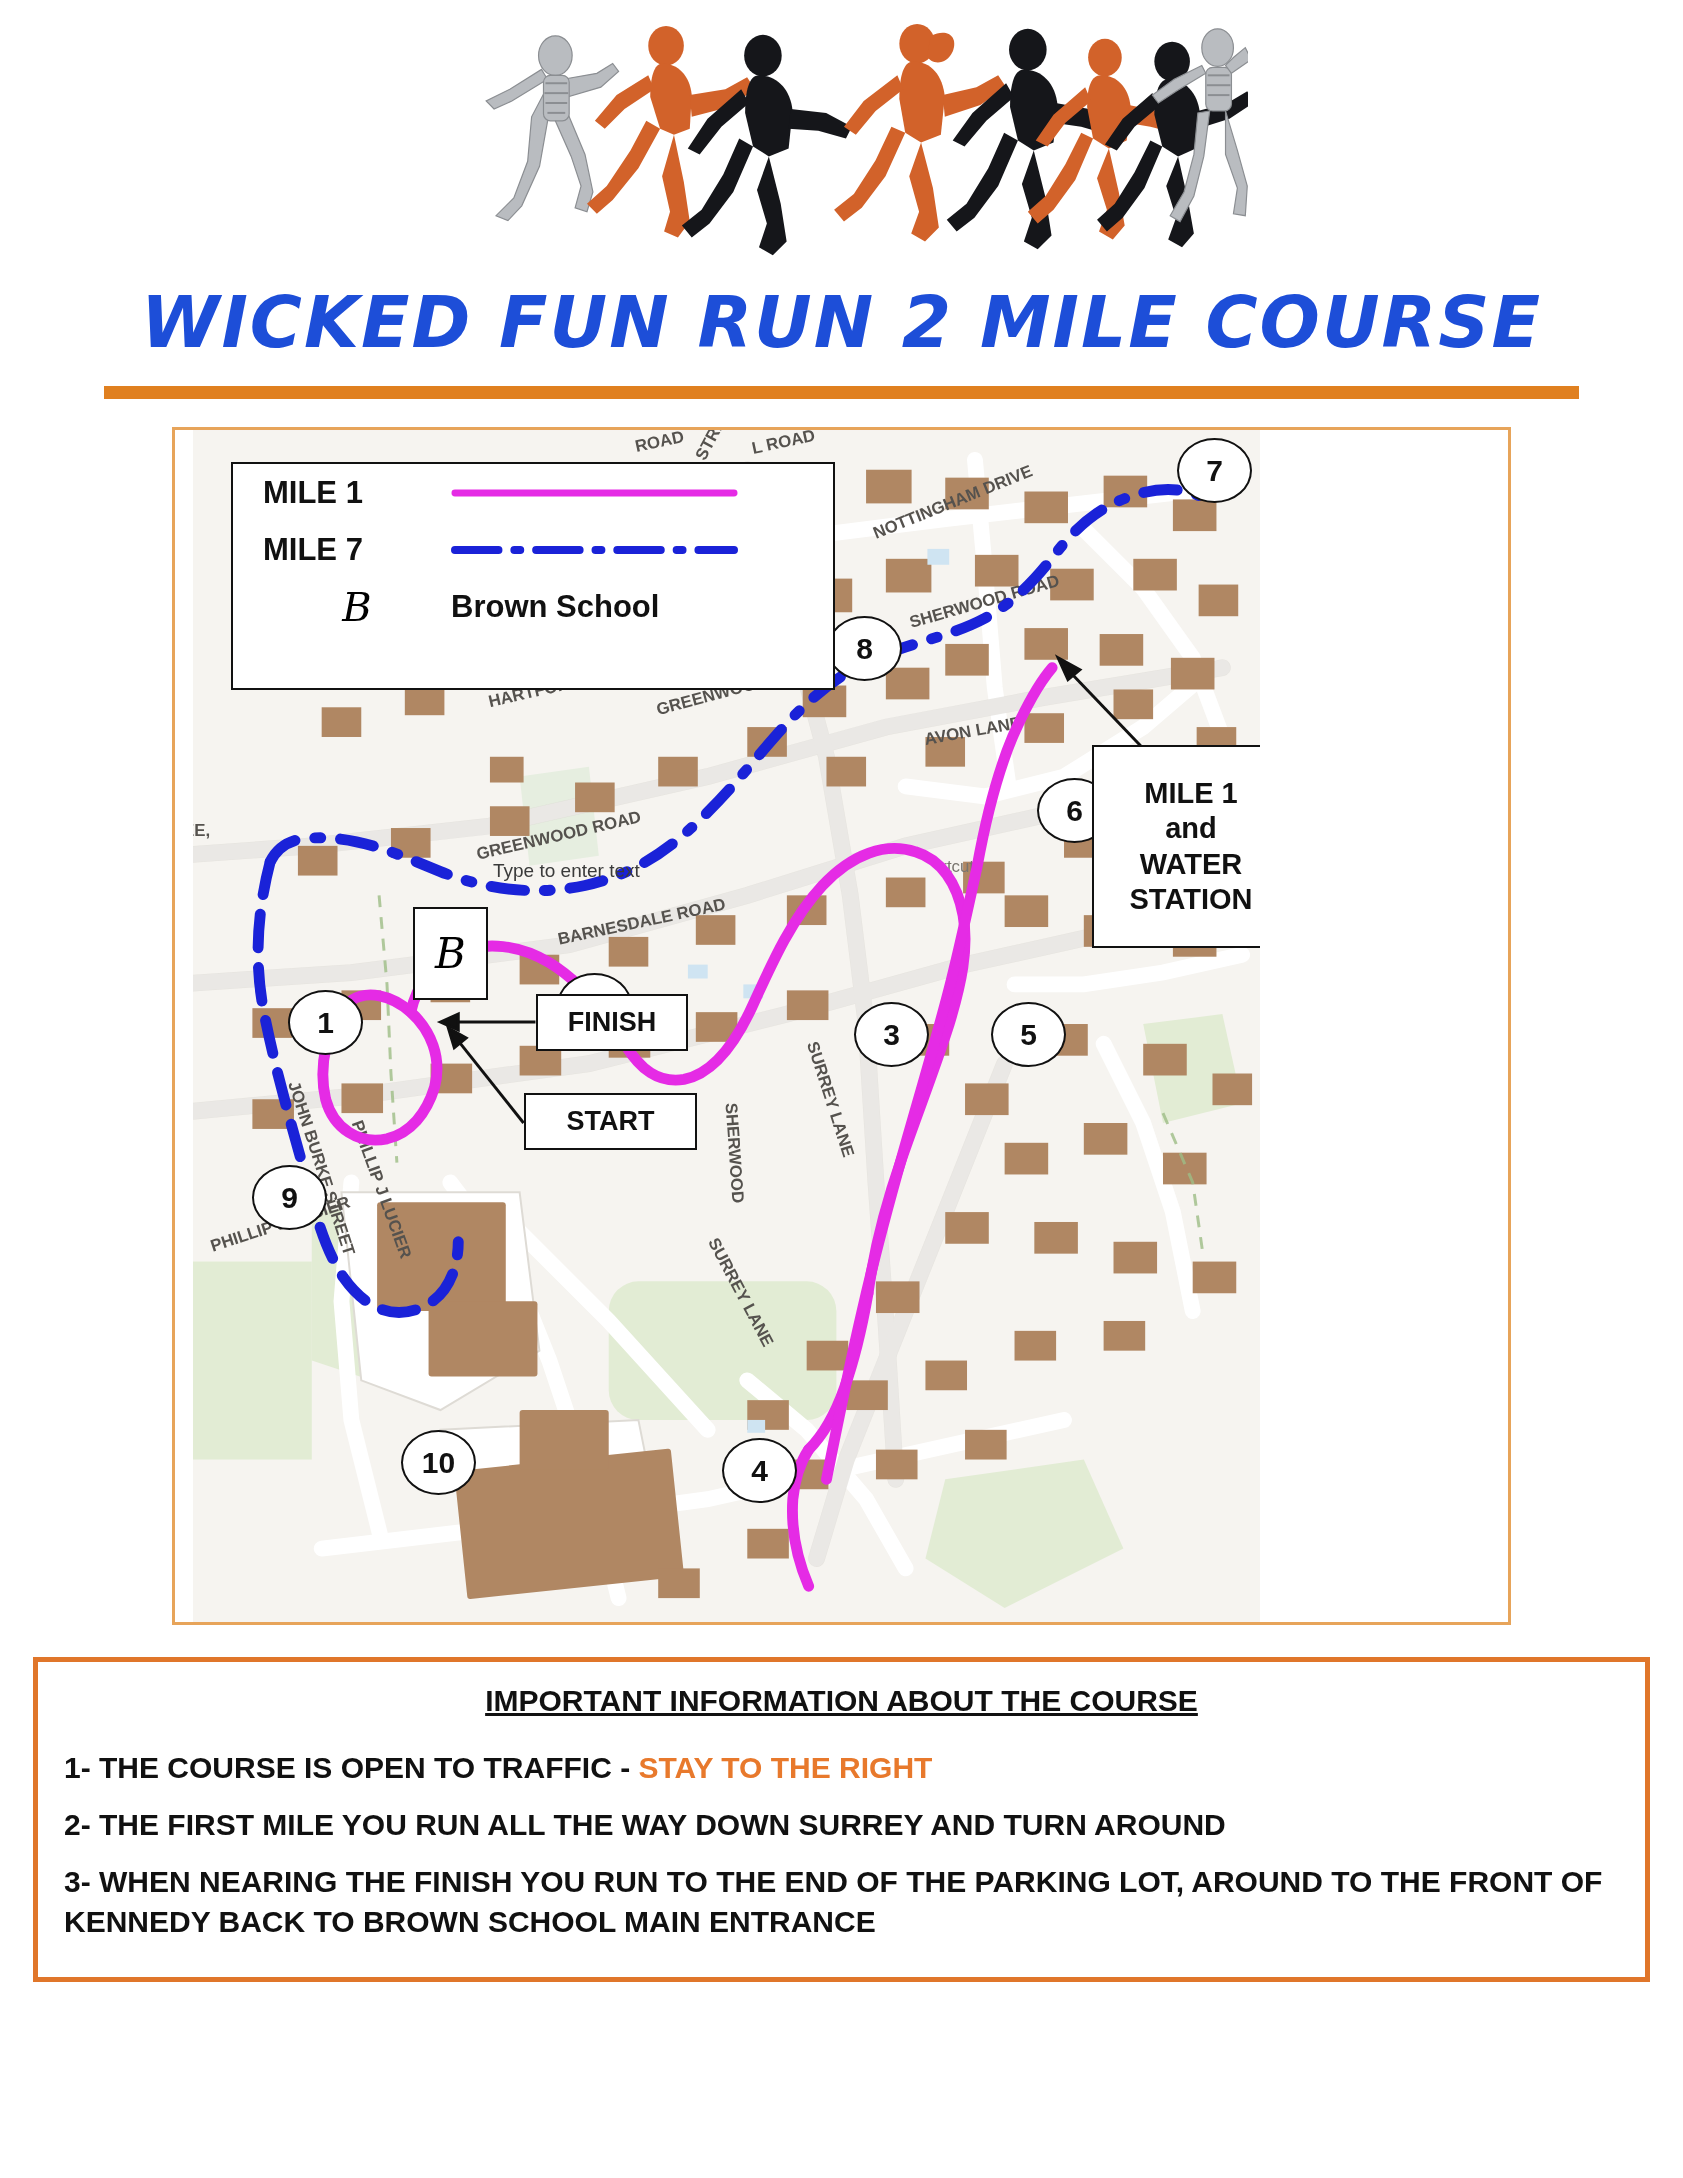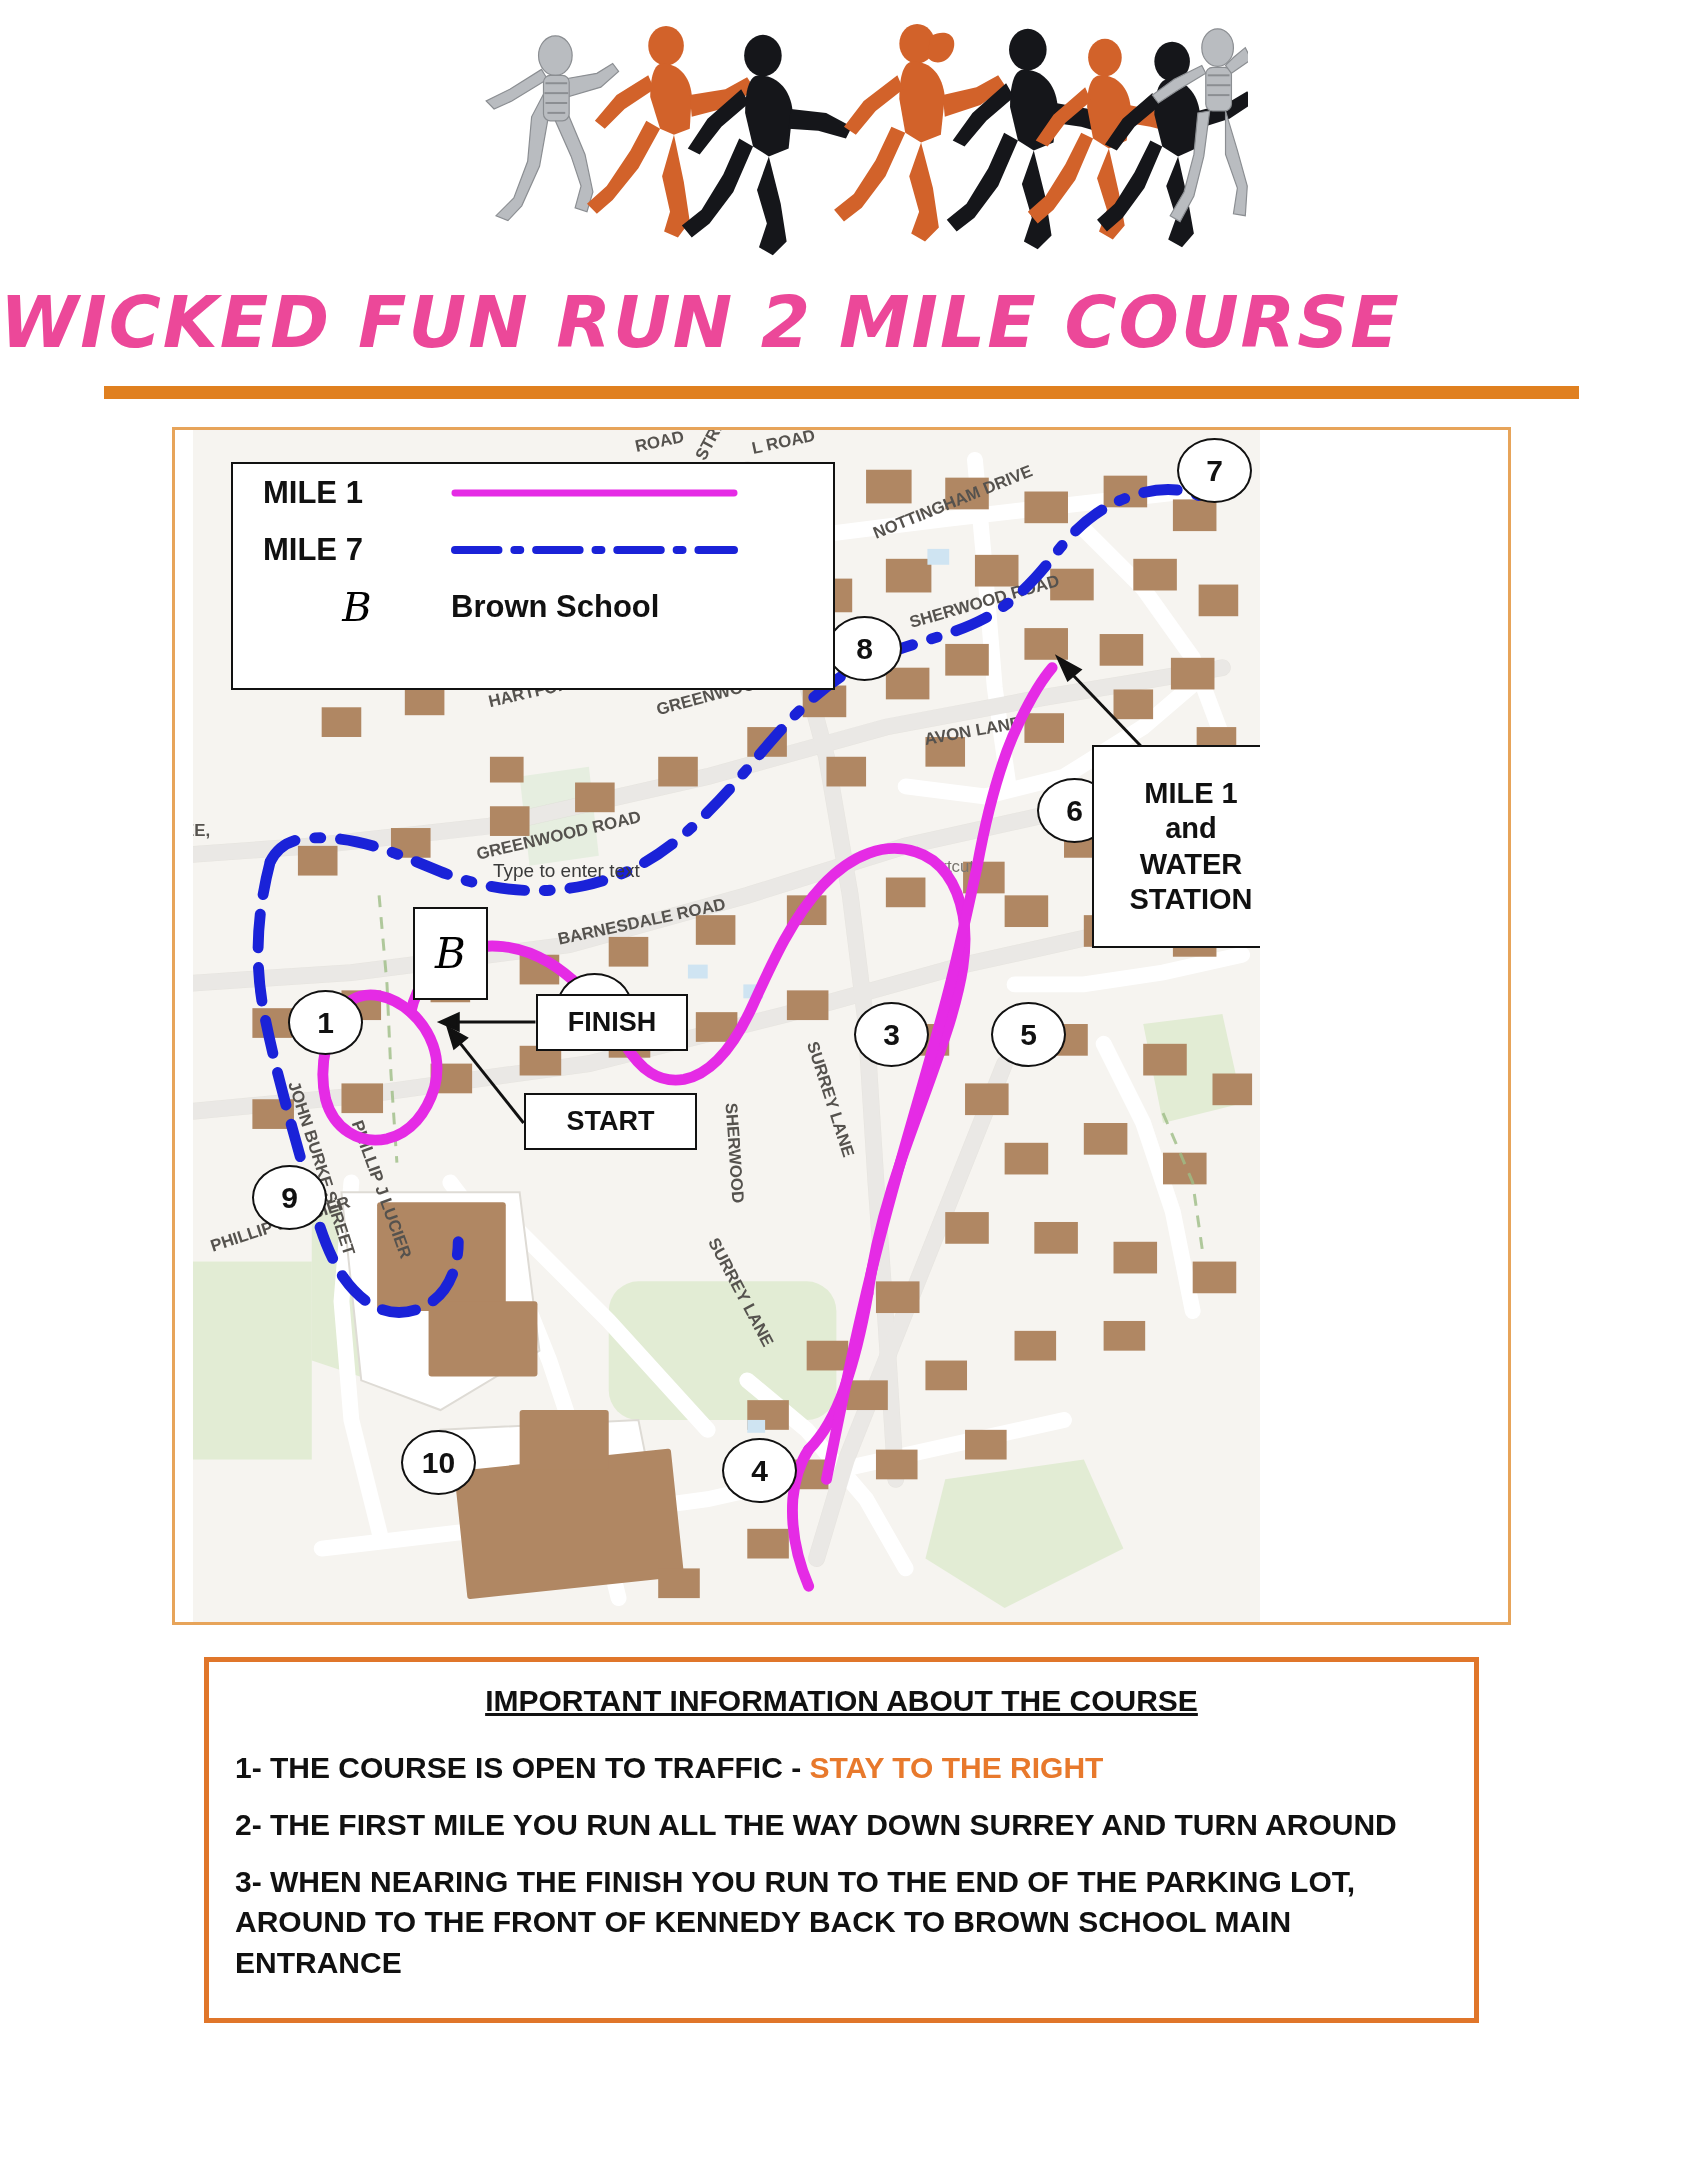--- a/index.html
+++ b/index.html
@@ -23,27 +23,27 @@
   }
   .runners {
     width: 812px;
     height: 257px;
     margin: 0 auto;
     position: relative;
   }
   .runners svg { display: block; }
 
   .title {
-    text-align: left;
+    text-align: center;
     font-family: "DejaVu Sans", sans-serif;
     font-weight: bold;
     font-style: italic;
     font-size: 71px;
     letter-spacing: 2px;
-    color: #ec4899;
+    color: #1d4ed8;
     margin-top: 6px;
     white-space: nowrap;
   }
   .title-rule {
     width: 1475px;
     height: 13px;
     background: #e08020;
     margin: 22px auto 0 auto;
   }
 
@@ -169,21 +169,21 @@
     position: absolute;
     font-size: 19px;
     color: #3a3a3a;
     z-index: 24;
     font-family: "Liberation Sans", sans-serif;
   }
 
   
   .info-box {
     position: relative;
-    width: 1275px;
+    width: 1617px;
     margin: 32px auto 0 auto;
     border: 5px solid #e0762a;
     box-sizing: border-box;
     padding: 22px 26px 34px 26px;
     background: #ffffff;
   }
   .info-title {
     text-align: center;
     font-size: 30px;
     font-weight: bold;

